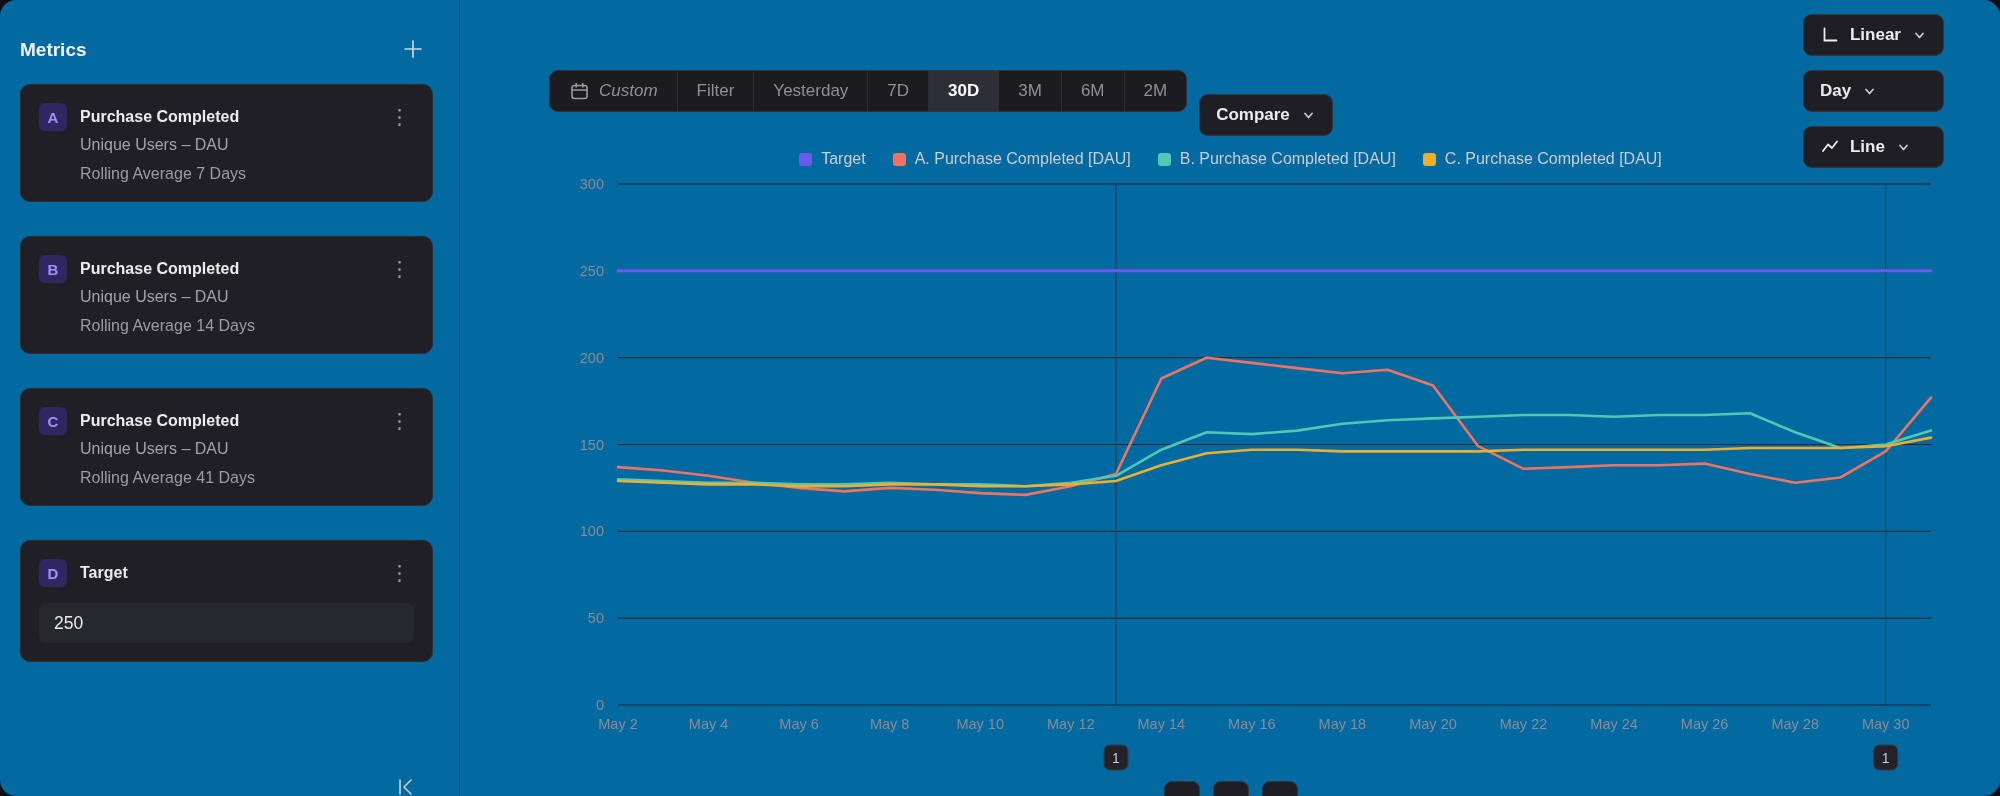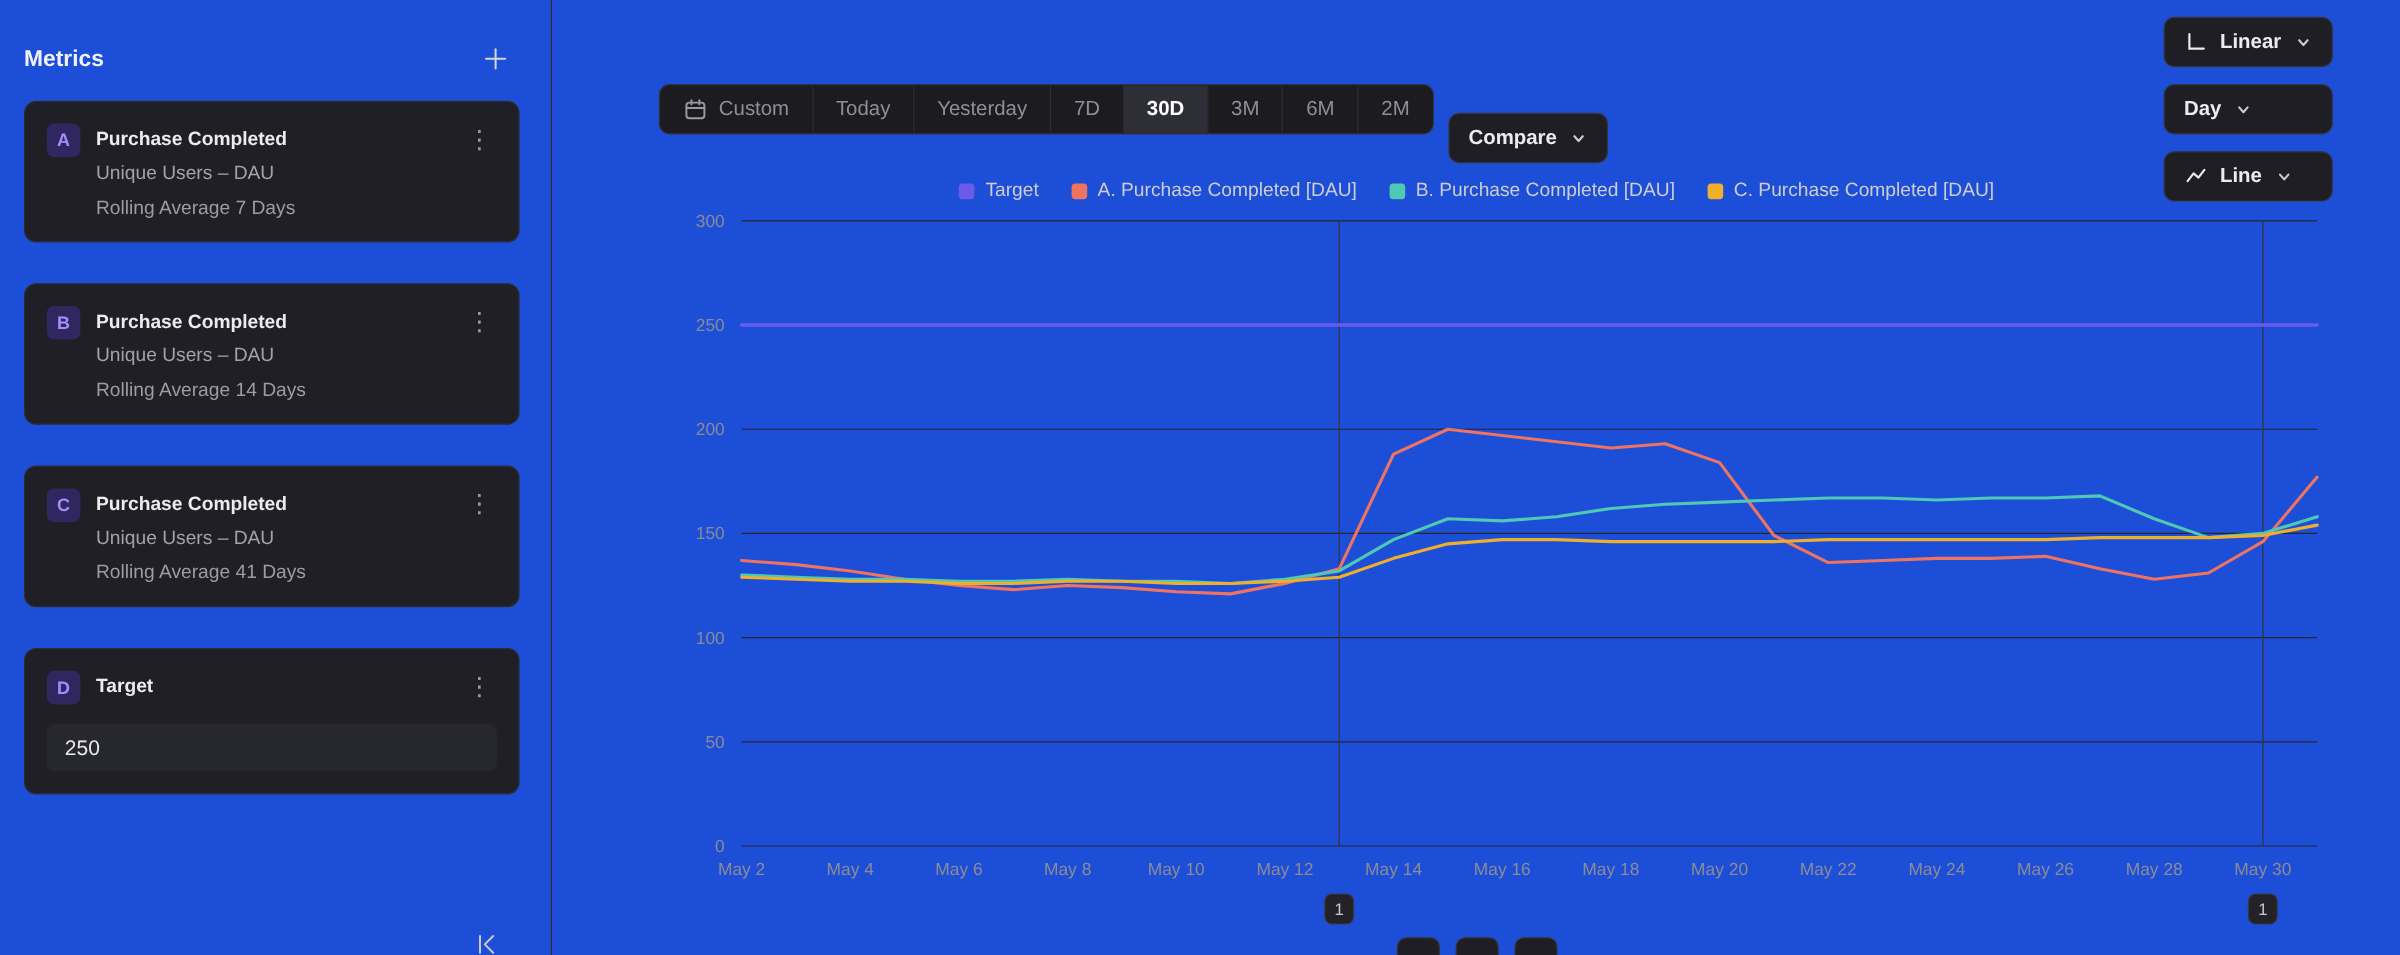--- a/index.html
+++ b/index.html
@@ -1,20 +1,21 @@
 <!DOCTYPE html>
 <html><head>
 <meta charset="utf-8">
 <style>
   html,body{margin:0;padding:0;background:#101014;}
   *{box-sizing:border-box;}
   .app{
     position:relative;width:2000px;height:796px;overflow:hidden;
-    background:#1d4ed8;color:#eeeef0;
+    background:#0369a1;color:#eeeef0;
     font-family:"Liberation Sans",sans-serif;
+    border-radius:16px;
   }
   
   .sidebar{
     position:absolute;left:0;top:0;bottom:0;width:460px;
     border-right:1px solid #2b2b31;
     padding:0 26px 0 20px;
   }
   .side-header{
     display:flex;align-items:center;justify-content:space-between;
     margin-top:36px;margin-bottom:20px;height:28px;
@@ -63,21 +64,21 @@
     display:flex;align-items:stretch;height:42px;
     background:#1b1b20;border:1px solid #32323a;border-radius:9px;
     overflow:hidden;
   }
   .seg{
     display:flex;align-items:center;gap:9px;
     background:none;border:none;border-left:1px solid #2c2c34;
     color:#8f8f98;font-size:17px;padding:0 19px;cursor:pointer;
     font-family:"Liberation Sans",sans-serif;
   }
-  .seg:first-child{border-left:none;}
+  .seg:first-child{border-left:none;font-style:italic;}
   .seg.active{background:#2e2e37;color:#ffffff;font-weight:700;}
   .btn{
     display:flex;align-items:center;gap:10px;height:42px;
     background:#1e1e24;border:1px solid #34343c;border-radius:9px;
     color:#ececf0;font-size:17px;font-weight:700;padding:0 16px;cursor:pointer;
     font-family:"Liberation Sans",sans-serif;
   }
   .btn .chev{display:flex;align-items:center;margin-left:1px;}
   .btn-icon{display:flex;align-items:center;}
   .compare{margin-left:12px;margin-top:48px;}
@@ -180,21 +181,21 @@
               <svg width="21" height="21" viewBox="0 0 21 21" fill="none" stroke="#9a9aa2" stroke-width="1.6" stroke-linecap="round">
                 <rect x="3" y="4.5" width="15" height="13" rx="2.5"></rect>
                 <line x1="3" y1="9" x2="18" y2="9"></line>
                 <line x1="7.2" y1="2.6" x2="7.2" y2="6"></line>
                 <line x1="13.8" y1="2.6" x2="13.8" y2="6"></line>
               </svg>
             </span>
             <span>Custom</span>
           </button>
           <button class="seg">
-            <span>Today</span>
+            <span>Filter</span>
           </button>
           <button class="seg">
             <span>Yesterday</span>
           </button>
           <button class="seg">
             <span>7D</span>
           </button>
           <button class="seg active">
             <span>30D</span>
           </button>

